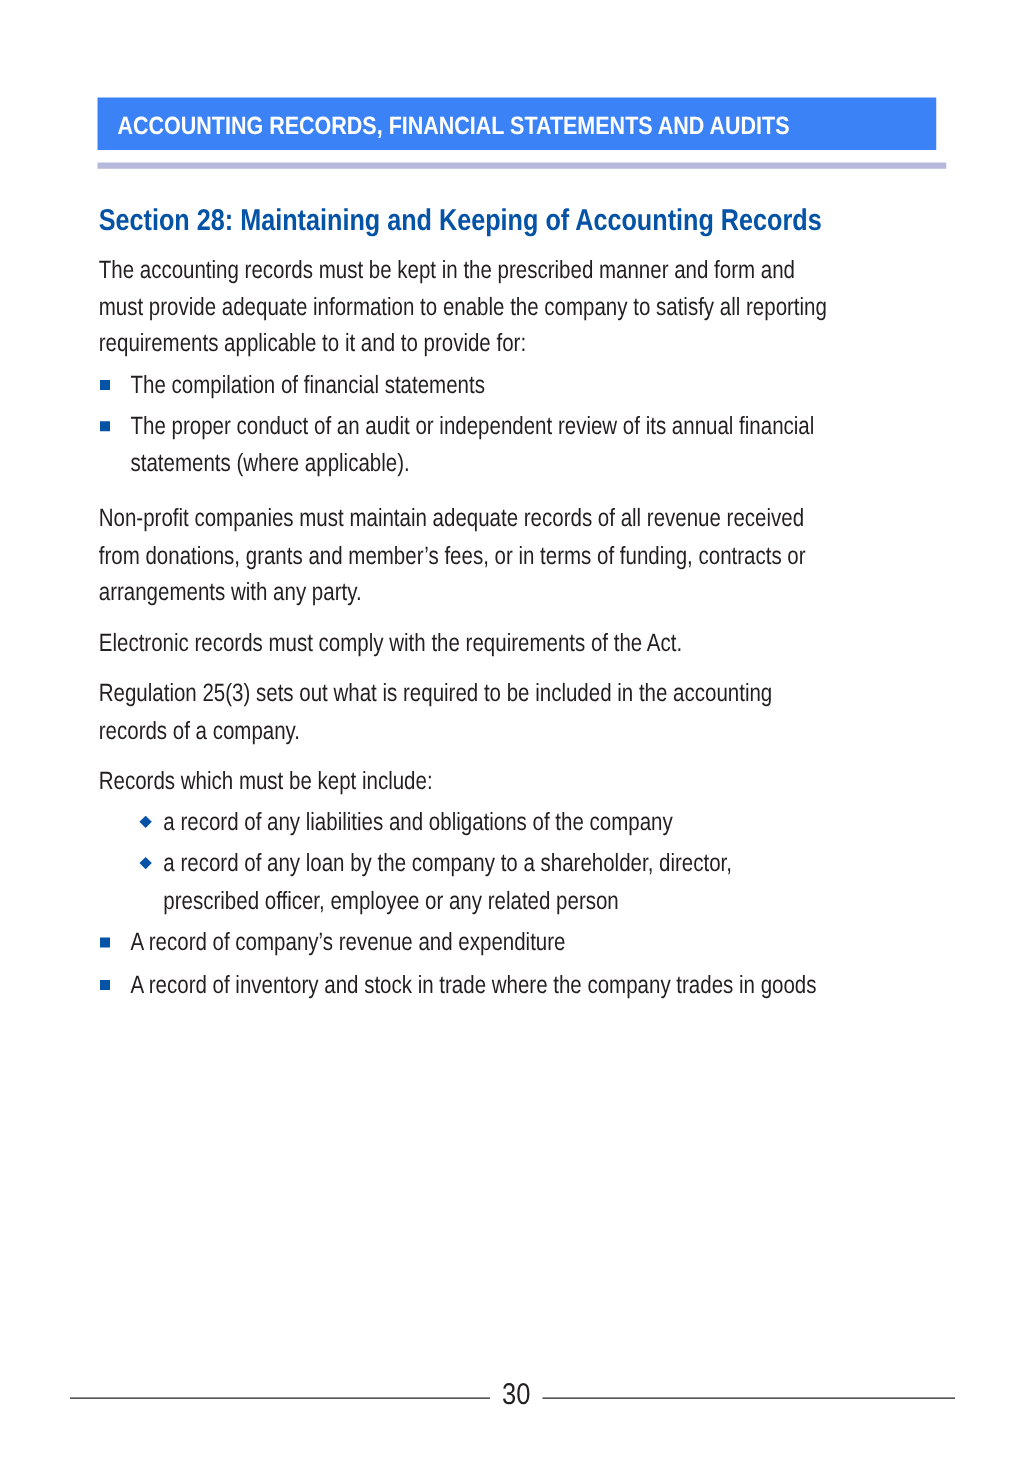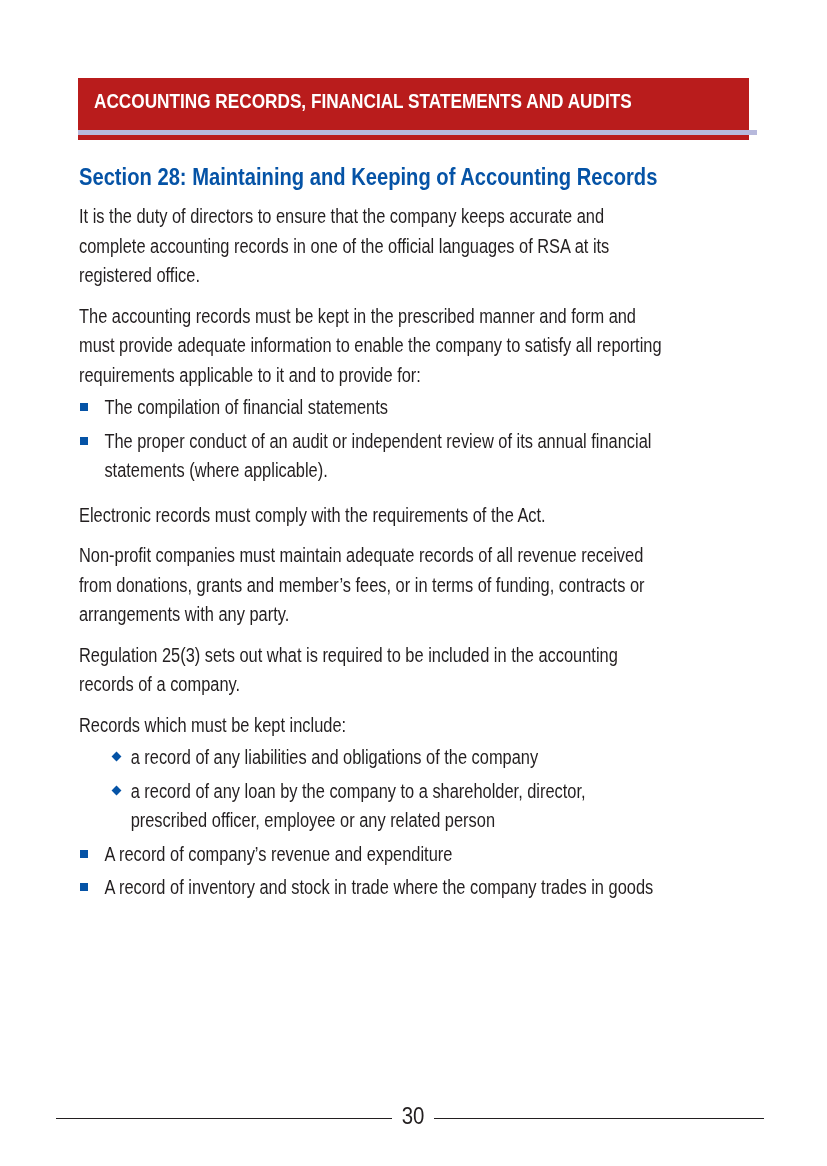--- a/index.html
+++ b/index.html
@@ -1,22 +1,22 @@
 <!DOCTYPE html>
 <html><head>
 <meta charset="utf-8">
 <style>
   html, body { margin: 0; padding: 0; background: #ffffff; }
   body {
     width: 827px; height: 1166px; position: relative; overflow: hidden;
     font-family: "Liberation Sans", sans-serif; color: #231f20;
   }
   .banner {
-    position: absolute; left: 78px; top: 78px; width: 671px; height: 62px;
-    background: #b91c1c;
+    position: absolute; left: 78px; top: 78px; width: 671px; height: 42px;
+    background: #3b82f6;
   }
   .banner-text {
     position: absolute; left: 16px; top: 12px;
     color: #ffffff; font-weight: bold; font-size: 20px; letter-spacing: 0px;
     white-space: nowrap; transform-origin: left top; transform: scaleX(0.86);
   }
   .banner-rule {
     position: absolute; left: 78px; top: 130px; width: 679px; height: 5px;
     background: #b7b9dc;
   }
@@ -59,52 +59,47 @@
 <body>
 
 <div class="banner">
   <div class="banner-text">ACCOUNTING RECORDS, FINANCIAL STATEMENTS AND AUDITS</div>
 </div>
 <div class="banner-rule"></div>
 
 <div class="section-title">Section 28: Maintaining and Keeping of Accounting Records</div>
 
 <div class="content">
-  <div class="para">
-    <div class="line">It is the duty of directors to ensure that the company keeps accurate and</div>
-    <div class="line">complete accounting records in one of the official languages of RSA at its</div>
-    <div class="line">registered office.</div>
-  </div>
 
   <div class="para" style="margin-bottom:3px;">
     <div class="line">The accounting records must be kept in the prescribed manner and form and</div>
     <div class="line">must provide adequate information to enable the company to satisfy all reporting</div>
     <div class="line">requirements applicable to it and to provide for:</div>
   </div>
 
   <div style="margin-bottom:15px;">
     <div class="bullet-item">
       <span class="bullet-sq"></span>
       <div class="line text">The compilation of financial statements</div>
     </div>
     <div class="bullet-item">
       <span class="bullet-sq"></span>
       <div class="line text">The proper conduct of an audit or independent review of its annual financial</div>
       <div class="line text">statements (where applicable).</div>
     </div>
   </div>
 
   <div class="para">
-    <div class="line">Electronic records must comply with the requirements of the Act.</div>
+    <div class="line">Non-profit companies must maintain adequate records of all revenue received</div>
+    <div class="line">from donations, grants and member’s fees, or in terms of funding, contracts or</div>
+    <div class="line">arrangements with any party.</div>
   </div>
 
   <div class="para">
-    <div class="line">Non-profit companies must maintain adequate records of all revenue received</div>
-    <div class="line">from donations, grants and member’s fees, or in terms of funding, contracts or</div>
-    <div class="line">arrangements with any party.</div>
+    <div class="line">Electronic records must comply with the requirements of the Act.</div>
   </div>
 
   <div class="para">
     <div class="line">Regulation 25(3) sets out what is required to be included in the accounting</div>
     <div class="line">records of a company.</div>
   </div>
 
   <div class="para" style="margin-bottom:3px;">
     <div class="line">Records which must be kept include:</div>
   </div>

